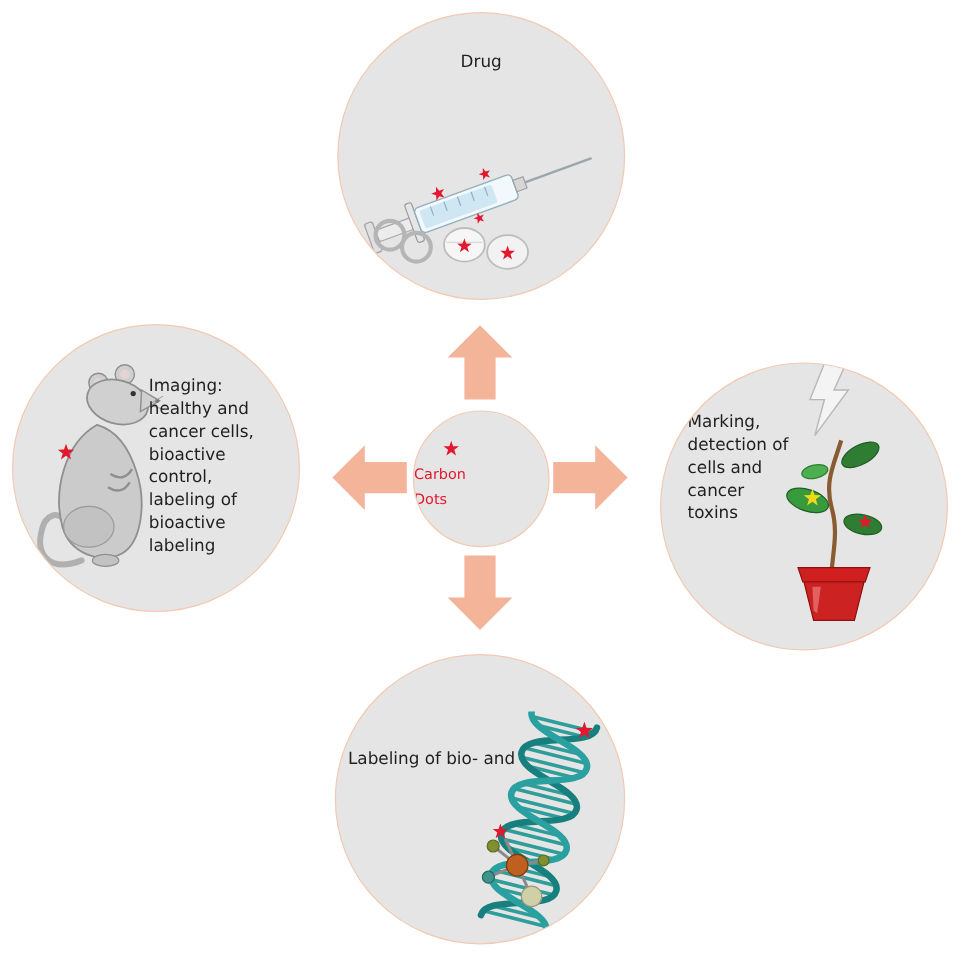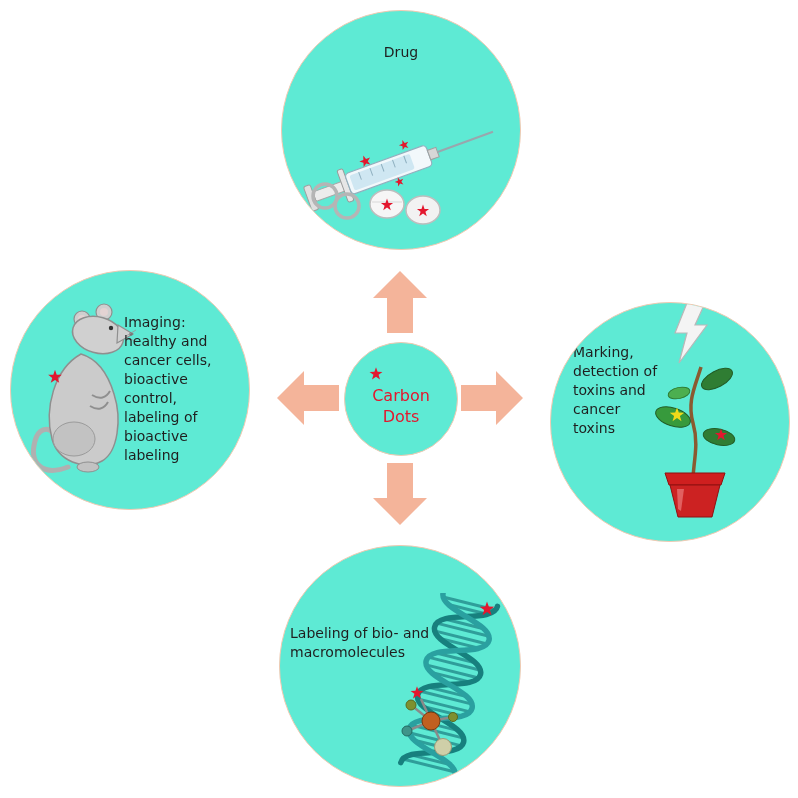--- a/index.html
+++ b/index.html
@@ -10,44 +10,43 @@
     position: relative;
     overflow: hidden;
     color: var(--text, #1f1f1f);
   }
   .stage { position: absolute; inset: 0; }
   .arrows { position: absolute; left: 0; top: 0; width: 798px; height: 798px; }
   .node-circle {
     position: absolute;
     border-radius: 50%;
     border: 1.6px solid var(--circle-border, #f2c9b1);
-    background: #5eead4;
+    background: #e5e5e5;
     overflow: hidden;
   }
   .circle-top    { left: 281px; top: 10px;  width: 238px; height: 238px; }
   .circle-left   { left: 10px;  top: 270px; width: 238px; height: 238px; }
   .circle-right  { left: 550px; top: 302px; width: 238px; height: 238px; }
   .circle-bottom { left: 279px; top: 545px; width: 240px; height: 240px; }
   .circle-center { left: 344px; top: 342px; width: 112px; height: 112px; }
   .illus { position: absolute; }
   .label {
     position: absolute;
     font-size: 14px;
     line-height: 19px;
     color: var(--text, #1f1f1f);
   }
   .label-top    { left: 0; top: 32px; width: 238px; text-align: center; }
   .label-left   { left: 113px; top: 42px; width: 118px; }
   .label-right  { left: 22px; top: 40px; width: 120px; }
   .label-bottom { left: 10px; top: 78px; width: 180px; }
   .label-center {
     left: 0; top: 42px; width: 112px;
-    text-align: center;
     color: var(--accent-red, #e3172e);
-    font-size: 16px;
+    font-size: 12px;
     line-height: 21px;
   }
 </style>
 </head>
 <body>
 
 <div class="stage">
 
   <svg width="0" height="0" style="position:absolute">
     <defs>
@@ -129,21 +128,21 @@
       <div>labeling of</div>
       <div>bioactive</div>
       <div>labeling</div>
     </div>
   </div>
 
   <div class="node-circle circle-right">
     <div class="label label-right">
       <div>Marking,</div>
       <div>detection of</div>
-      <div>toxins and</div>
+      <div>cells and</div>
       <div>cancer</div>
       <div>toxins</div>
     </div>
     <svg class="illus" style="left:78px; top:-2px; width:130px; height:222px" viewBox="0 0 130 222">
       <polygon points="58,2 76,2 66,24 78,24 50,62 58,32 46,32" style="fill:#f4f4f4;stroke:#b8b8b8;stroke-width:1.2"></polygon>
       <path d="M 64 205 C 60 170, 72 150, 64 122 C 58 100, 66 86, 72 66" style="fill:none;stroke:#8a5a30;stroke-width:3.5"></path>
       <ellipse cx="88" cy="78" rx="17" ry="8" transform="rotate(-28 88 78)" style="fill:#2f7d33;stroke:#225c26;stroke-width:1"></ellipse>
       <ellipse cx="50" cy="92" rx="11" ry="5.5" transform="rotate(-12 50 92)" style="fill:#4caf50;stroke:#2f7d33;stroke-width:1"></ellipse>
       <ellipse cx="44" cy="116" rx="18" ry="9" transform="rotate(18 44 116)" style="fill:#379a3c;stroke:#225c26;stroke-width:1"></ellipse>
       <ellipse cx="90" cy="136" rx="16" ry="8" transform="rotate(12 90 136)" style="fill:#2f7d33;stroke:#225c26;stroke-width:1"></ellipse>
@@ -153,21 +152,20 @@
         <path d="M 36 172 L 96 172 L 92 184 L 40 184 Z" style="fill:#cf1f1f;stroke:#901010;stroke-width:1"></path>
         <path d="M 41 184 L 91 184 L 83 216 L 49 216 Z" style="fill:#cc2222;stroke:#901010;stroke-width:1"></path>
         <path d="M 48 188 L 55 188 L 52 210 L 49 208 Z" style="fill:#ef8a8a;opacity:0.6"></path>
       </g>
     </svg>
   </div>
 
   <div class="node-circle circle-bottom">
     <div class="label label-bottom">
       <div>Labeling of bio- and</div>
-      <div>macromolecules</div>
     </div>
     <svg class="illus" style="left:107px; top:47px; width:140px; height:192px" viewBox="0 0 140 192">
       <g transform="translate(6,4) rotate(14 56 88)">
         <line x1="82" y1="4" x2="30" y2="4" style="stroke:#2f9e9a;stroke-width:3"></line>
         <line x1="74" y1="10" x2="38" y2="10" style="stroke:#2f9e9a;stroke-width:3"></line>
         <line x1="38" y1="25" x2="74" y2="25" style="stroke:#2f9e9a;stroke-width:3"></line>
         <line x1="30" y1="31" x2="82" y2="31" style="stroke:#2f9e9a;stroke-width:3"></line>
         <line x1="30" y1="39" x2="82" y2="39" style="stroke:#2f9e9a;stroke-width:3"></line>
         <line x1="38" y1="45" x2="74" y2="45" style="stroke:#2f9e9a;stroke-width:3"></line>
         <line x1="74" y1="60" x2="38" y2="60" style="stroke:#2f9e9a;stroke-width:3"></line>

